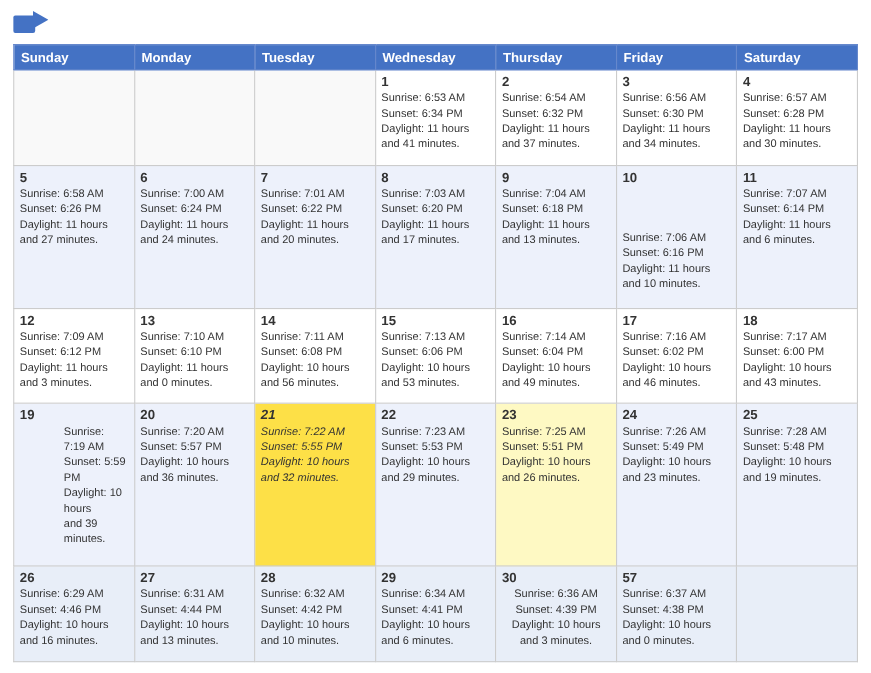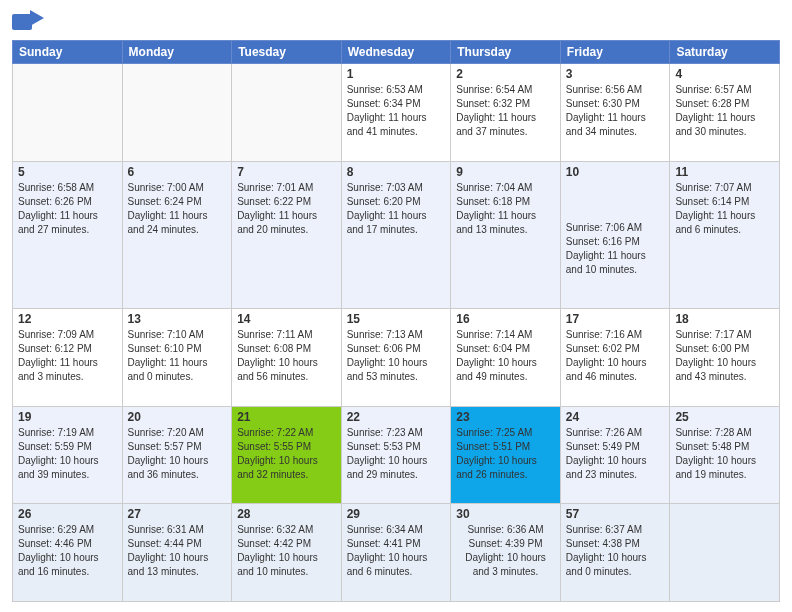--- a/index.html
+++ b/index.html
@@ -187,47 +187,47 @@
             <div class="day-num">18</div>
             <div class="day-info" style="white-space: pre-line;">Sunrise: 7:17 AM
 Sunset: 6:00 PM
 Daylight: 10 hours
 and 43 minutes.</div>
           </td>
         </tr>
         <tr>
           <td style="background: rgb(237, 241, 251);">
             <div class="day-num">19</div>
-            <div class="day-info" style="white-space: pre-line;">Sunrise: 7:19 AM
+            <div class="day-info" style="white-space: pre-line; margin-left: 40px;">Sunrise: 7:19 AM
 Sunset: 5:59 PM
 Daylight: 10 hours
 and 39 minutes.</div>
           </td>
           <td style="background: rgb(237, 241, 251);">
             <div class="day-num">20</div>
             <div class="day-info" style="white-space: pre-line;">Sunrise: 7:20 AM
 Sunset: 5:57 PM
 Daylight: 10 hours
 and 36 minutes.</div>
           </td>
-          <td style="background: #84cc16;">
+          <td style="background: #fde047; font-style: italic;">
             <div class="day-num">21</div>
             <div class="day-info" style="white-space: pre-line;">Sunrise: 7:22 AM
 Sunset: 5:55 PM
 Daylight: 10 hours
 and 32 minutes.</div>
           </td>
           <td style="background: rgb(237, 241, 251);">
             <div class="day-num">22</div>
             <div class="day-info" style="white-space: pre-line;">Sunrise: 7:23 AM
 Sunset: 5:53 PM
 Daylight: 10 hours
 and 29 minutes.</div>
           </td>
-          <td style="background: #0ea5e9;">
+          <td style="background: #fef9c3;">
             <div class="day-num">23</div>
             <div class="day-info" style="white-space: pre-line;">Sunrise: 7:25 AM
 Sunset: 5:51 PM
 Daylight: 10 hours
 and 26 minutes.</div>
           </td>
           <td style="background: rgb(237, 241, 251);">
             <div class="day-num">24</div>
             <div class="day-info" style="white-space: pre-line;">Sunrise: 7:26 AM
 Sunset: 5:49 PM

